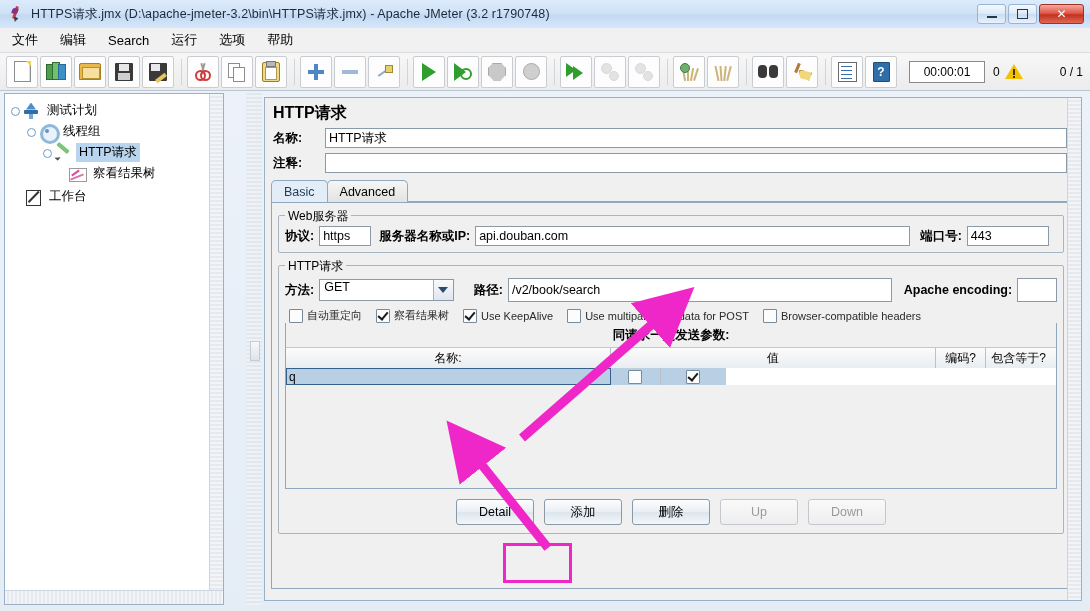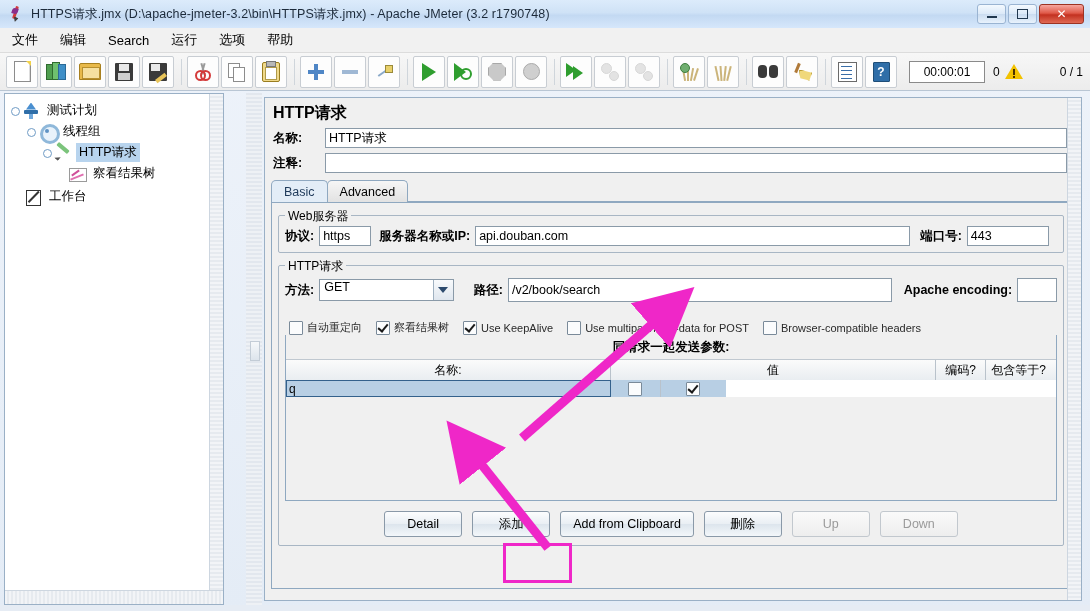--- a/index.html
+++ b/index.html
@@ -308,21 +308,21 @@
   .combo .arrowbox {
     position:absolute; right:0; top:0; bottom:0; width:19px;
     background: linear-gradient(180deg,#f8fafc,#dfe6ee); border-left:1px solid #9fb0c0;
     display:flex; align-items:center; justify-content:center;
   }
   .combo .arrowbox i {
     width:0;height:0;border-left:5px solid transparent;border-right:5px solid transparent;
     border-top:6px solid #2c4a6e;
   }
 
-  .cbrow { display:flex; align-items:center; margin-top:18px; padding-left:4px;text-align:right; }
+  .cbrow { display:flex; align-items:center; margin-top:6px; padding-left:4px;text-align:right; }
   .cbitem { display:flex; align-items:center; margin-right:14px; font-size:11px; color:#2a2a2a; }
   .cbox {
     width:12px;height:12px;border:1px solid #7a8a99;background:#fbfcfd;margin-right:4px;
     position:relative; flex:0 0 auto; border-radius:1px;
   }
   .cbox.checked:after {
     content:""; position:absolute; left:3px; top:0px; width:4px; height:8px;
     border:solid #1a1a1a; border-width:0 2px 2px 0; transform: rotate(40deg);
   }
 
@@ -705,21 +705,20 @@
             <div class="td td-center" style="width:65px;border-right:none">
               <span class="cbox checked"></span>
             </div>
           </div>
           <div class="tbl-body-fill" style="height:103px"></div>
         </div>
 
         <div class="btnrow">
           <div class="btn">Detail</div>
           <div class="btn">添加</div>
-          <div class="btn">Add from Clipboard</div>
           <div class="btn">删除</div>
           <div class="btn disabled">Up</div>
           <div class="btn disabled">Down</div>
         </div>
 
       </div>
     </div>
 
     <div class="scroll-right"></div>
   </div>

